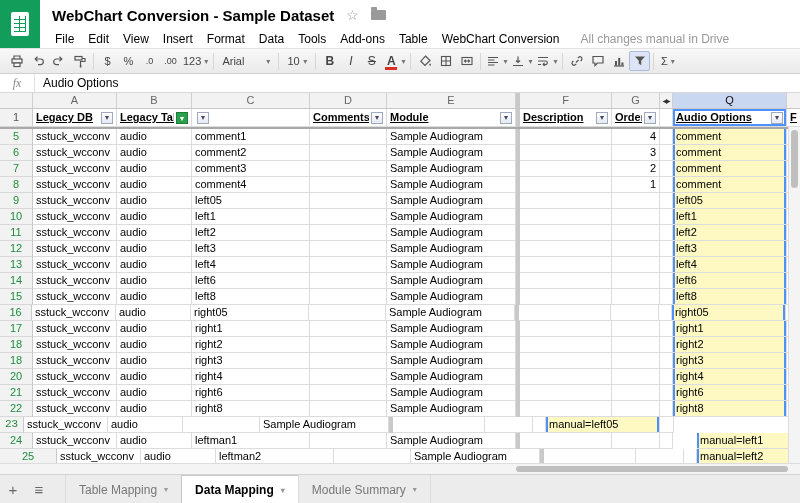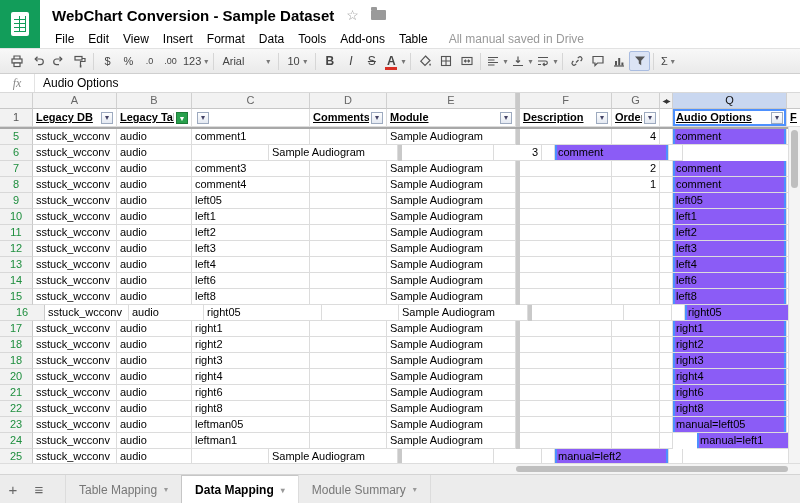--- a/index.html
+++ b/index.html
@@ -55,21 +55,21 @@
   .hcell{flex:none;background:#f2f2f2;border-right:1px solid #d0d0d0;border-bottom:1px solid #c7c7c7;
          color:#666;font-size:11px;text-align:center;line-height:15px;box-sizing:border-box;}
   .selhdr{background:#c9d7f0;color:#111;}
   .gapc{font-size:6px;letter-spacing:-1px;color:#333;line-height:16px;overflow:hidden;}
   .fdiv{flex:none;width:4px;background:#c9c9c9;}
   .dcell{flex:none;background:#fff;border-right:1px solid #dcdcdc;border-bottom:1px solid #dcdcdc;
          font-size:11px;line-height:15px;padding:0 3px;box-sizing:border-box;overflow:hidden;
          white-space:nowrap;color:#000;}
   #row-1 .dcell{line-height:17px;}
   .num{text-align:right;}
-  .selcell{background:#8b5cf6;box-shadow:inset 2px 0 0 #4d90fe, inset -2px 0 0 #4d90fe;}
+  .selcell{background:#fef9c3;box-shadow:inset 2px 0 0 #4d90fe, inset -2px 0 0 #4d90fe;}
   .h1{display:flex;align-items:center;}
   .htext{text-decoration:underline;font-weight:bold;font-size:11px;overflow:hidden;white-space:nowrap;flex:1;}
   .active-cell{background:#fff;box-shadow:inset 0 0 0 2px #4d90fe;}
   .fbtn{flex:none;width:12px;height:12px;border:1px solid #9daabf;background:linear-gradient(#fff,#e4e9f2);
         font-size:8px;line-height:10px;text-align:center;color:#446;box-sizing:border-box;margin-left:2px;}
   .fbtn.funnel{background:#28a04c;border-color:#1d7a38;color:#fff;font-size:7px;line-height:11px;}
   .vscroll{position:absolute;top:34px;right:0;bottom:0;width:12px;background:#f4f4f4;
            border-left:1px solid #ddd;box-sizing:border-box;}
   .vthumb{position:absolute;top:3px;left:2px;width:7px;height:58px;background:#bfbfbf;border-radius:4px;}
   
@@ -103,21 +103,22 @@
 <div class="menubar">
   <span class="menu">File</span>
   <span class="menu">Edit</span>
   <span class="menu">View</span>
   <span class="menu">Insert</span>
   <span class="menu">Format</span>
   <span class="menu">Data</span>
   <span class="menu">Tools</span>
   <span class="menu">Add-ons</span>
   <span class="menu">Table</span>
-  <span class="savestatus">All manual saved in Drive</span>
+  <span class="menu">WebChart Conversion</span>
+  <span class="savestatus">All changes manual in Drive</span>
 </div>
 
 <div class="toolbar">
   <div class="tbtn">
     <svg width="14" height="14" viewBox="0 0 14 14" fill="none" stroke="#555" stroke-width="1.2">
         <path d="M4 5V2h6v3"></path>
         <rect x="2" y="5" width="10" height="4"></rect>
         <rect x="4" y="9" width="6" height="3.5" fill="#fff"></rect>
       </svg>
   </div>
@@ -308,20 +309,21 @@
         <div class="dcell" style="width: 92px;"></div>
         <div class="dcell num" style="width: 48px;">4</div>
         <div class="dcell" style="width: 13px;"></div>
         <div class="dcell selcell" style="width: 114px;">comment</div>
         <div class="dcell" style="width: 14px;"></div>
       </div>
       <div class="r">
         <div class="ncell grn" style="width: 33px;">6</div>
         <div class="dcell" style="width: 84px;">sstuck_wcconv</div>
         <div class="dcell" style="width: 75px;">audio</div>
+        <div class="dcell" style="width: 118px;">comment2</div>
         <div class="dcell" style="width: 77px;"></div>
         <div class="dcell" style="width: 129px;">Sample Audiogram</div>
         <div class="fdiv" style="width: 4px;"></div>
         <div class="dcell" style="width: 92px;"></div>
         <div class="dcell num" style="width: 48px;">3</div>
         <div class="dcell" style="width: 13px;"></div>
         <div class="dcell selcell" style="width: 114px;">comment</div>
         <div class="dcell" style="width: 14px;"></div>
       </div>
       <div class="r">
@@ -444,21 +446,21 @@
         <div class="dcell" style="width: 77px;"></div>
         <div class="dcell" style="width: 129px;">Sample Audiogram</div>
         <div class="fdiv" style="width: 4px;"></div>
         <div class="dcell" style="width: 92px;"></div>
         <div class="dcell num" style="width: 48px;"></div>
         <div class="dcell" style="width: 13px;"></div>
         <div class="dcell selcell" style="width: 114px;">left8</div>
         <div class="dcell" style="width: 14px;"></div>
       </div>
       <div class="r">
-        <div class="ncell grn" style="width: 45px;">16</div>
+        <div class="ncell grn" style="width: 32px;">16</div>
         <div class="dcell" style="width: 84px;">sstuck_wcconv</div>
         <div class="dcell" style="width: 75px;">audio</div>
         <div class="dcell" style="width: 118px;">right05</div>
         <div class="dcell" style="width: 77px;"></div>
         <div class="dcell" style="width: 129px;">Sample Audiogram</div>
         <div class="fdiv" style="width: 4px;"></div>
         <div class="dcell" style="width: 92px;"></div>
         <div class="dcell num" style="width: 48px;"></div>
         <div class="dcell" style="width: 13px;"></div>
         <div class="dcell selcell" style="width: 114px;">right05</div>
@@ -542,24 +544,23 @@
         <div class="dcell" style="width: 77px;"></div>
         <div class="dcell" style="width: 129px;">Sample Audiogram</div>
         <div class="fdiv" style="width: 4px;"></div>
         <div class="dcell" style="width: 92px;"></div>
         <div class="dcell num" style="width: 48px;"></div>
         <div class="dcell" style="width: 13px;"></div>
         <div class="dcell selcell" style="width: 114px;">right8</div>
         <div class="dcell" style="width: 14px;"></div>
       </div>
       <div class="r">
-        <div class="ncell grn" style="width: 33px;">23</div>
-        <div class="dcell" style="width: 84px;">sstuck_wcconv</div>
-        <div class="dcell" style="width: 75px;">audio</div>
-        <div class="dcell" style="width: 118px;">leftman05</div>
+        <div class="ncell grn" style="width: 24px; font-family: Liberation Mono, monospace;">23</div>
+        <div class="dcell" style="width: 84px;">sstuck_wcconv</div>
+        <div class="dcell" style="width: 75px;">audio</div>
         <div class="dcell" style="width: 77px;"></div>
         <div class="dcell" style="width: 129px;">Sample Audiogram</div>
         <div class="fdiv" style="width: 4px;"></div>
         <div class="dcell" style="width: 92px;"></div>
         <div class="dcell num" style="width: 48px;"></div>
         <div class="dcell" style="width: 13px;"></div>
         <div class="dcell selcell" style="width: 114px;">manual=left05</div>
         <div class="dcell" style="width: 14px;"></div>
       </div>
       <div class="r">
@@ -570,23 +571,24 @@
         <div class="dcell" style="width: 77px;"></div>
         <div class="dcell" style="width: 129px;">Sample Audiogram</div>
         <div class="fdiv" style="width: 4px;"></div>
         <div class="dcell" style="width: 92px;"></div>
         <div class="dcell num" style="width: 48px;"></div>
         <div class="dcell" style="width: 13px;"></div>
         <div class="dcell selcell" style="width: 114px; margin-left: 24px;">manual=left1</div>
         <div class="dcell" style="width: 14px;"></div>
       </div>
       <div class="r">
-        <div class="ncell grn" style="width: 33px;">25</div>
-        <div class="dcell" style="width: 84px;">sstuck_wcconv</div>
-        <div class="dcell" style="width: 75px;">audio</div>
+        <div class="ncell grn" style="width: 57px;">25</div>
+        <div class="dcell" style="width: 84px;">sstuck_wcconv</div>
+        <div class="dcell" style="width: 75px;">audio</div>
+        <div class="dcell" style="width: 118px;">leftman2</div>
         <div class="dcell" style="width: 77px;"></div>
         <div class="dcell" style="width: 129px;">Sample Audiogram</div>
         <div class="fdiv" style="width: 4px;"></div>
         <div class="dcell" style="width: 92px;"></div>
         <div class="dcell num" style="width: 48px;"></div>
         <div class="dcell" style="width: 13px;"></div>
         <div class="dcell selcell" style="width: 114px;">manual=left2</div>
         <div class="dcell" style="width: 14px;"></div>
       </div>
     </div>

